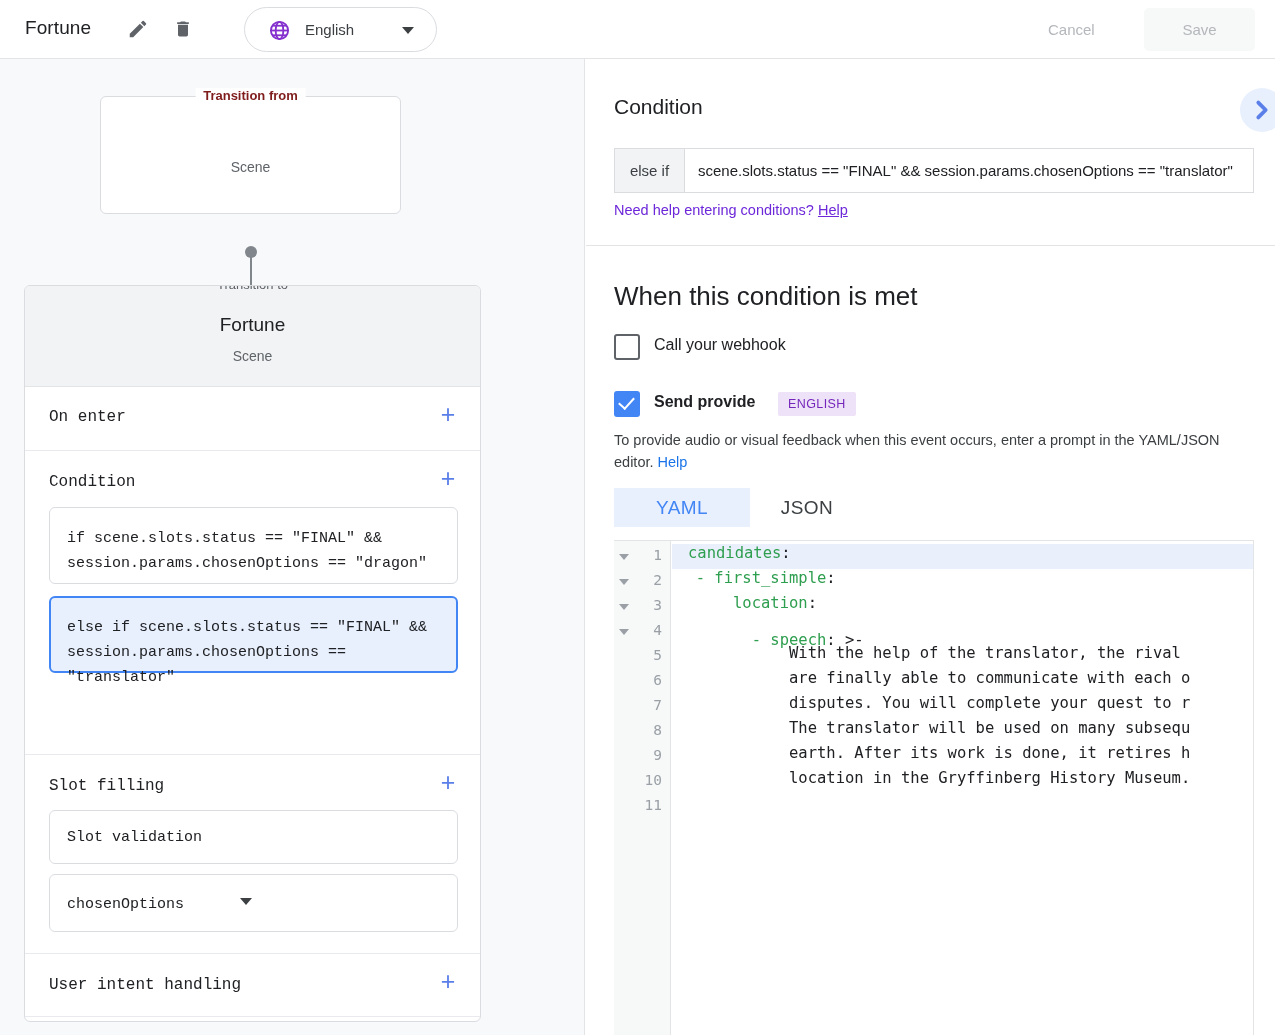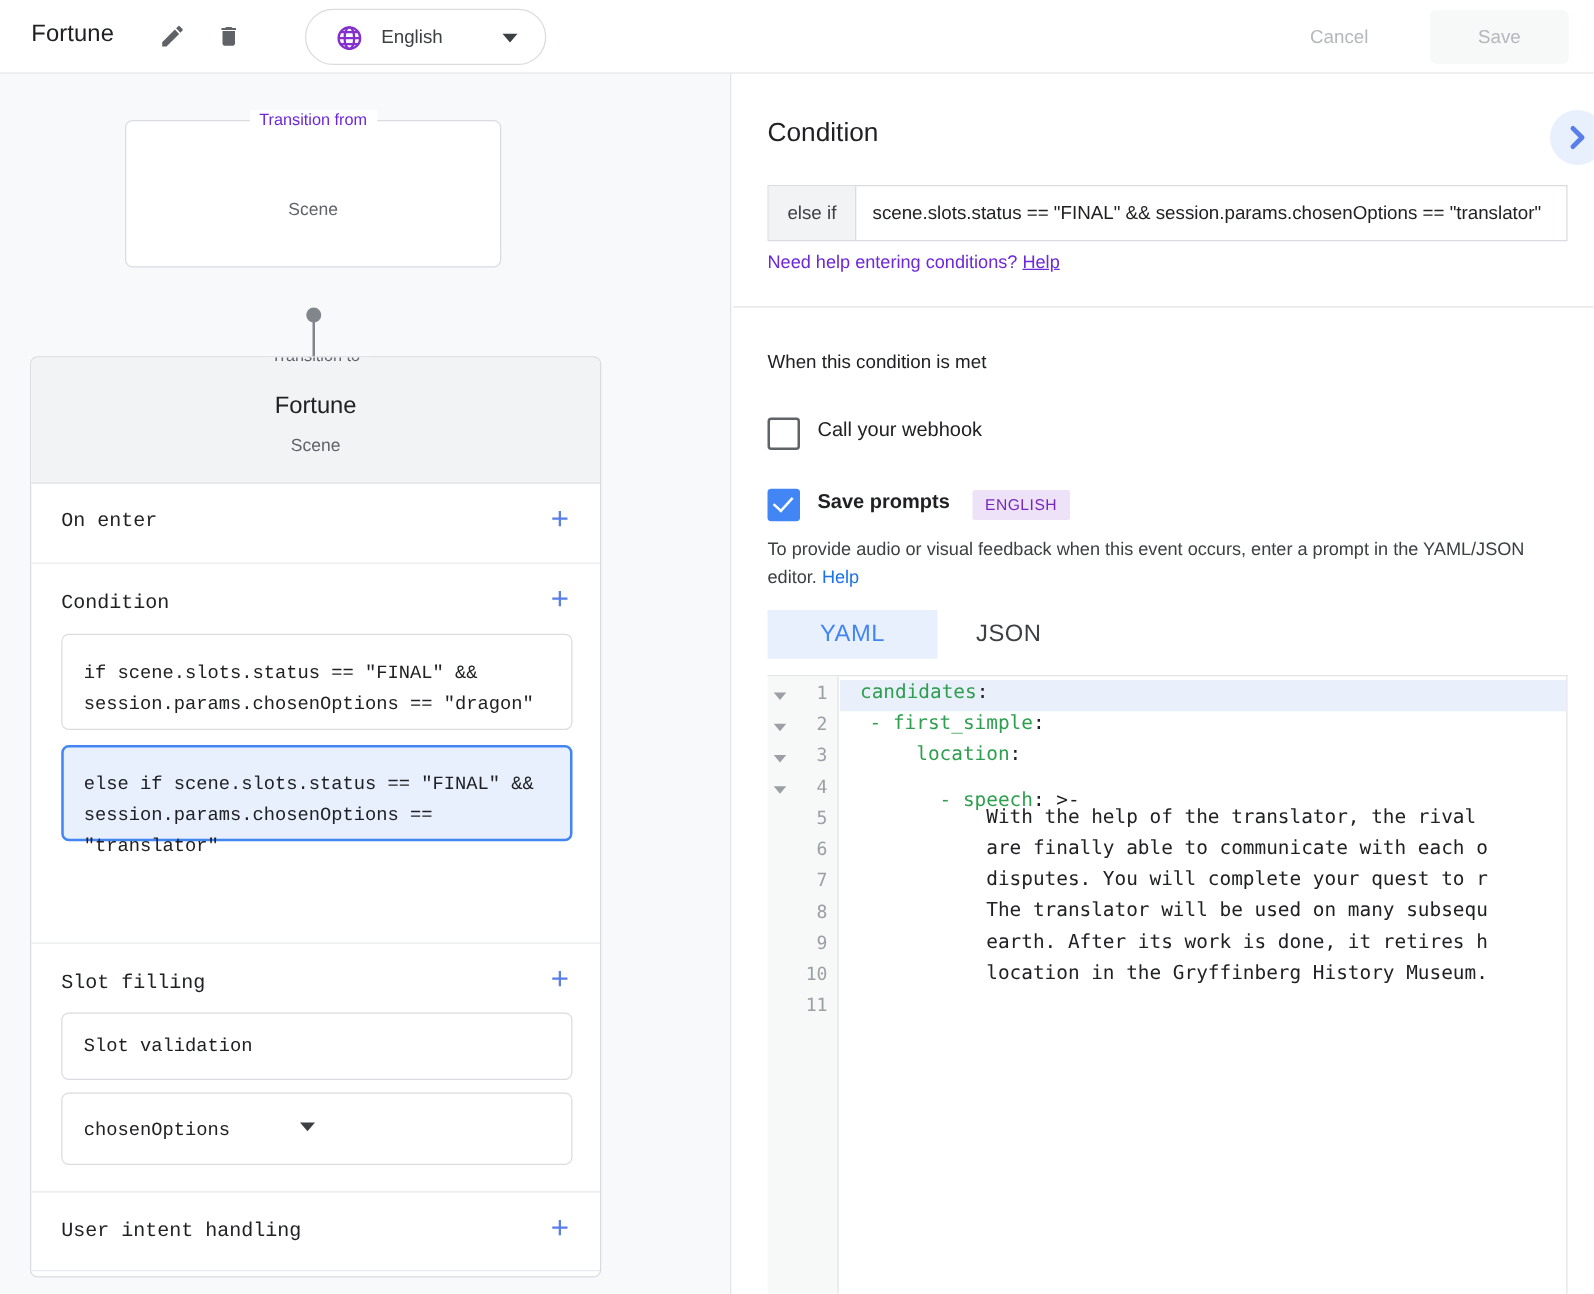--- a/index.html
+++ b/index.html
@@ -74,21 +74,21 @@
 
   .fieldset {
     position: absolute;
     border: 1px solid #dadce0; border-radius: 6px;
   }
   .legend {
     position: absolute; top: -9px; left: 50%;
     transform: translateX(-50%);
     background: #f8f9fa;
     padding: 0 8px;
-    font-size: 13px; color: #6d28d9; white-space: nowrap;
+    font-size: 13px; color: #7f1d1d; white-space: nowrap; font-weight: bold;
   }
   #start-card {
     left: 100px; top: 37px; width: 301px; height: 118px;
     background: #ffffff;
   }
   #start-card .legend { background: #ffffff; }
   .node-title {
     position: absolute; left: 0; right: 0; text-align: center;
     font-size: 19px; color: #202124;
   }
@@ -211,21 +211,21 @@
     white-space: nowrap; overflow: hidden;
   }
   #cond-help {
     position: absolute; left: 28px; top: 143px;
     font-size: 14.5px; color: #6d28d9;
   }
   #cond-help .lnk { text-decoration: underline; cursor: pointer; }
 
   #met-heading {
     position: absolute; left: 28px; top: 222px;
-    font-size: 15px; color: #202124;
+    font-size: 26px; color: #202124;
   }
   .cbrow { position: absolute; left: 28px; }
   .cbox {
     position: absolute; left: 0; top: 0;
     width: 26px; height: 26px; border-radius: 3px; cursor: pointer;
   }
   .cbox.off { border: 2px solid #5f6368; background: #fff; }
   .cbox.on  { background: #4285f4; }
   .cbox.on::after {
     content: ""; position: absolute;
@@ -429,21 +429,21 @@
 
   <div id="met-heading">When this condition is met</div>
 
   <div class="cbrow" style="top:275px;">
     <span class="cbox off"></span>
     <span class="cblabel">Call your webhook</span>
   </div>
 
   <div class="cbrow" style="top:332px;">
     <span class="cbox on"></span>
-    <span class="cblabel bold">Save prompts</span>
+    <span class="cblabel bold">Send provide</span>
     <span id="lang-badge">ENGLISH</span>
   </div>
 
   <div id="prompt-desc">
     <span>To provide audio or visual feedback when this event occurs, enter a prompt in the YAML/JSON editor.</span>
     <span class="lnk">Help</span>
   </div>
 
   <div class="tab" id="tab-yaml">YAML</div>
   <div class="tab" id="tab-json">JSON</div>

